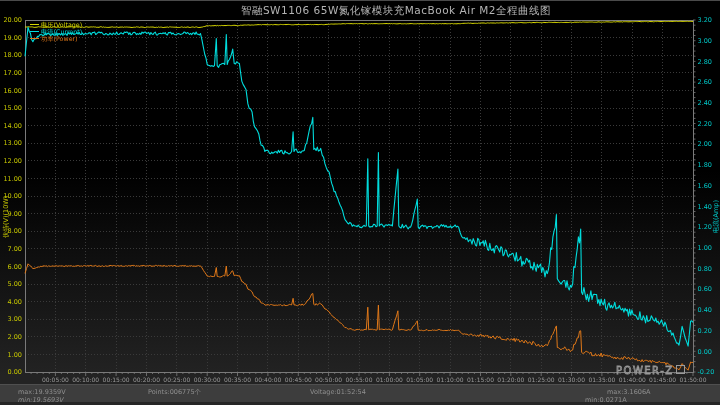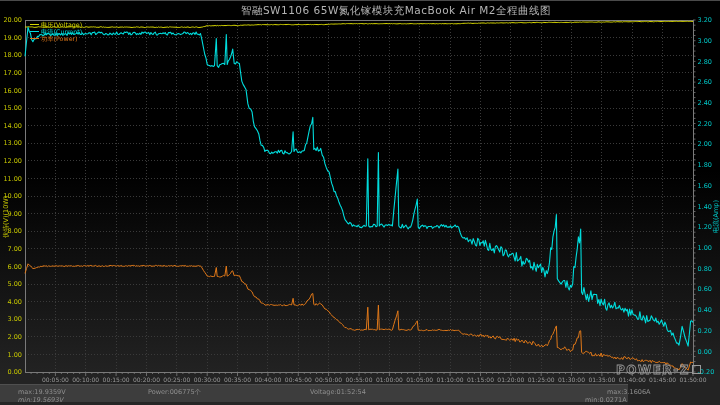--- a/index.html
+++ b/index.html
@@ -10,24 +10,24 @@
     font-size:10.5px;color:#b4b4b4;letter-spacing:.5px;white-space:nowrap;padding-left:36px;}
   #chart{position:absolute;left:0;top:0;}
   svg text{font-family:"DejaVu Sans",sans-serif;}
   .legend{position:absolute;left:30px;top:20px;font-size:6.3px;line-height:7px;}
   .legend-row{white-space:nowrap;}
   .sw{display:inline-block;width:9px;height:1px;vertical-align:2px;margin-right:2px;}
   .ytitle{position:absolute;font-size:6.5px;white-space:nowrap;transform-origin:0 0;transform:rotate(-90deg);}
   .ytitle.left{left:2px;top:237px;color:#c8c800;}
   .ytitle.right{left:712px;top:232px;color:#00c8c8;}
   .watermark{position:absolute;left:616px;top:358px;white-space:nowrap;}
-  .wm-text{font-size:12px;font-weight:bold;letter-spacing:1.5px;color:transparent;
+  .wm-text{font-size:10px;font-weight:normal;letter-spacing:1.5px;color:transparent;
     -webkit-text-stroke:0.8px #9a9a9a;}
   .wm-box{display:inline-block;width:7px;height:7px;border:1px solid #9a9a9a;margin-left:2px;vertical-align:0;}
-  .statusbar{position:absolute;left:0;top:383px;width:628px;height:22px;background:#3d3d3d;
+  .statusbar{position:absolute;left:0;top:383px;width:720px;height:22px;background:#3d3d3d;
     border-top:1px solid #4f4f4f;box-sizing:border-box;}
   .statusbar:after{content:"";position:absolute;left:0;bottom:0;width:100%;height:4px;background:#262626;}
   .statusbar span{position:absolute;font-size:6.5px;color:#8f8f8f;white-space:nowrap;}
   .sb-vmax{left:18px;top:3px;}  .sb-vmin{left:18px;top:11px;font-style:italic;}
   .sb-points{left:148px;top:3px;} .sb-elapsed{left:310px;top:3px;}
   .sb-imax{left:585px;top:3px;padding-left:22px;} .sb-imin{left:585px;top:11px;}
 </style>
 </head>
 <body>
 
@@ -111,18 +111,18 @@
   </div>
 
   <div class="ytitle left">伏特(V)(10W)</div>
   <div class="ytitle right">电流(Amp)</div>
 
   <div class="watermark"><span class="wm-text">POWER-Z</span><span class="wm-box"></span></div>
 
   <div class="statusbar">
     <span class="sb-vmax">max:19.9359V</span>
     <span class="sb-vmin">min:19.5693V</span>
-    <span class="sb-points">Power:006775个</span>
+    <span class="sb-points">Points:006775个</span>
     <span class="sb-elapsed">Voltage:01:52:54</span>
     <span class="sb-imax">max:3.1606A</span>
     <span class="sb-imin">min:0.0271A</span>
   </div>
 </div>
 
 </body></html>

